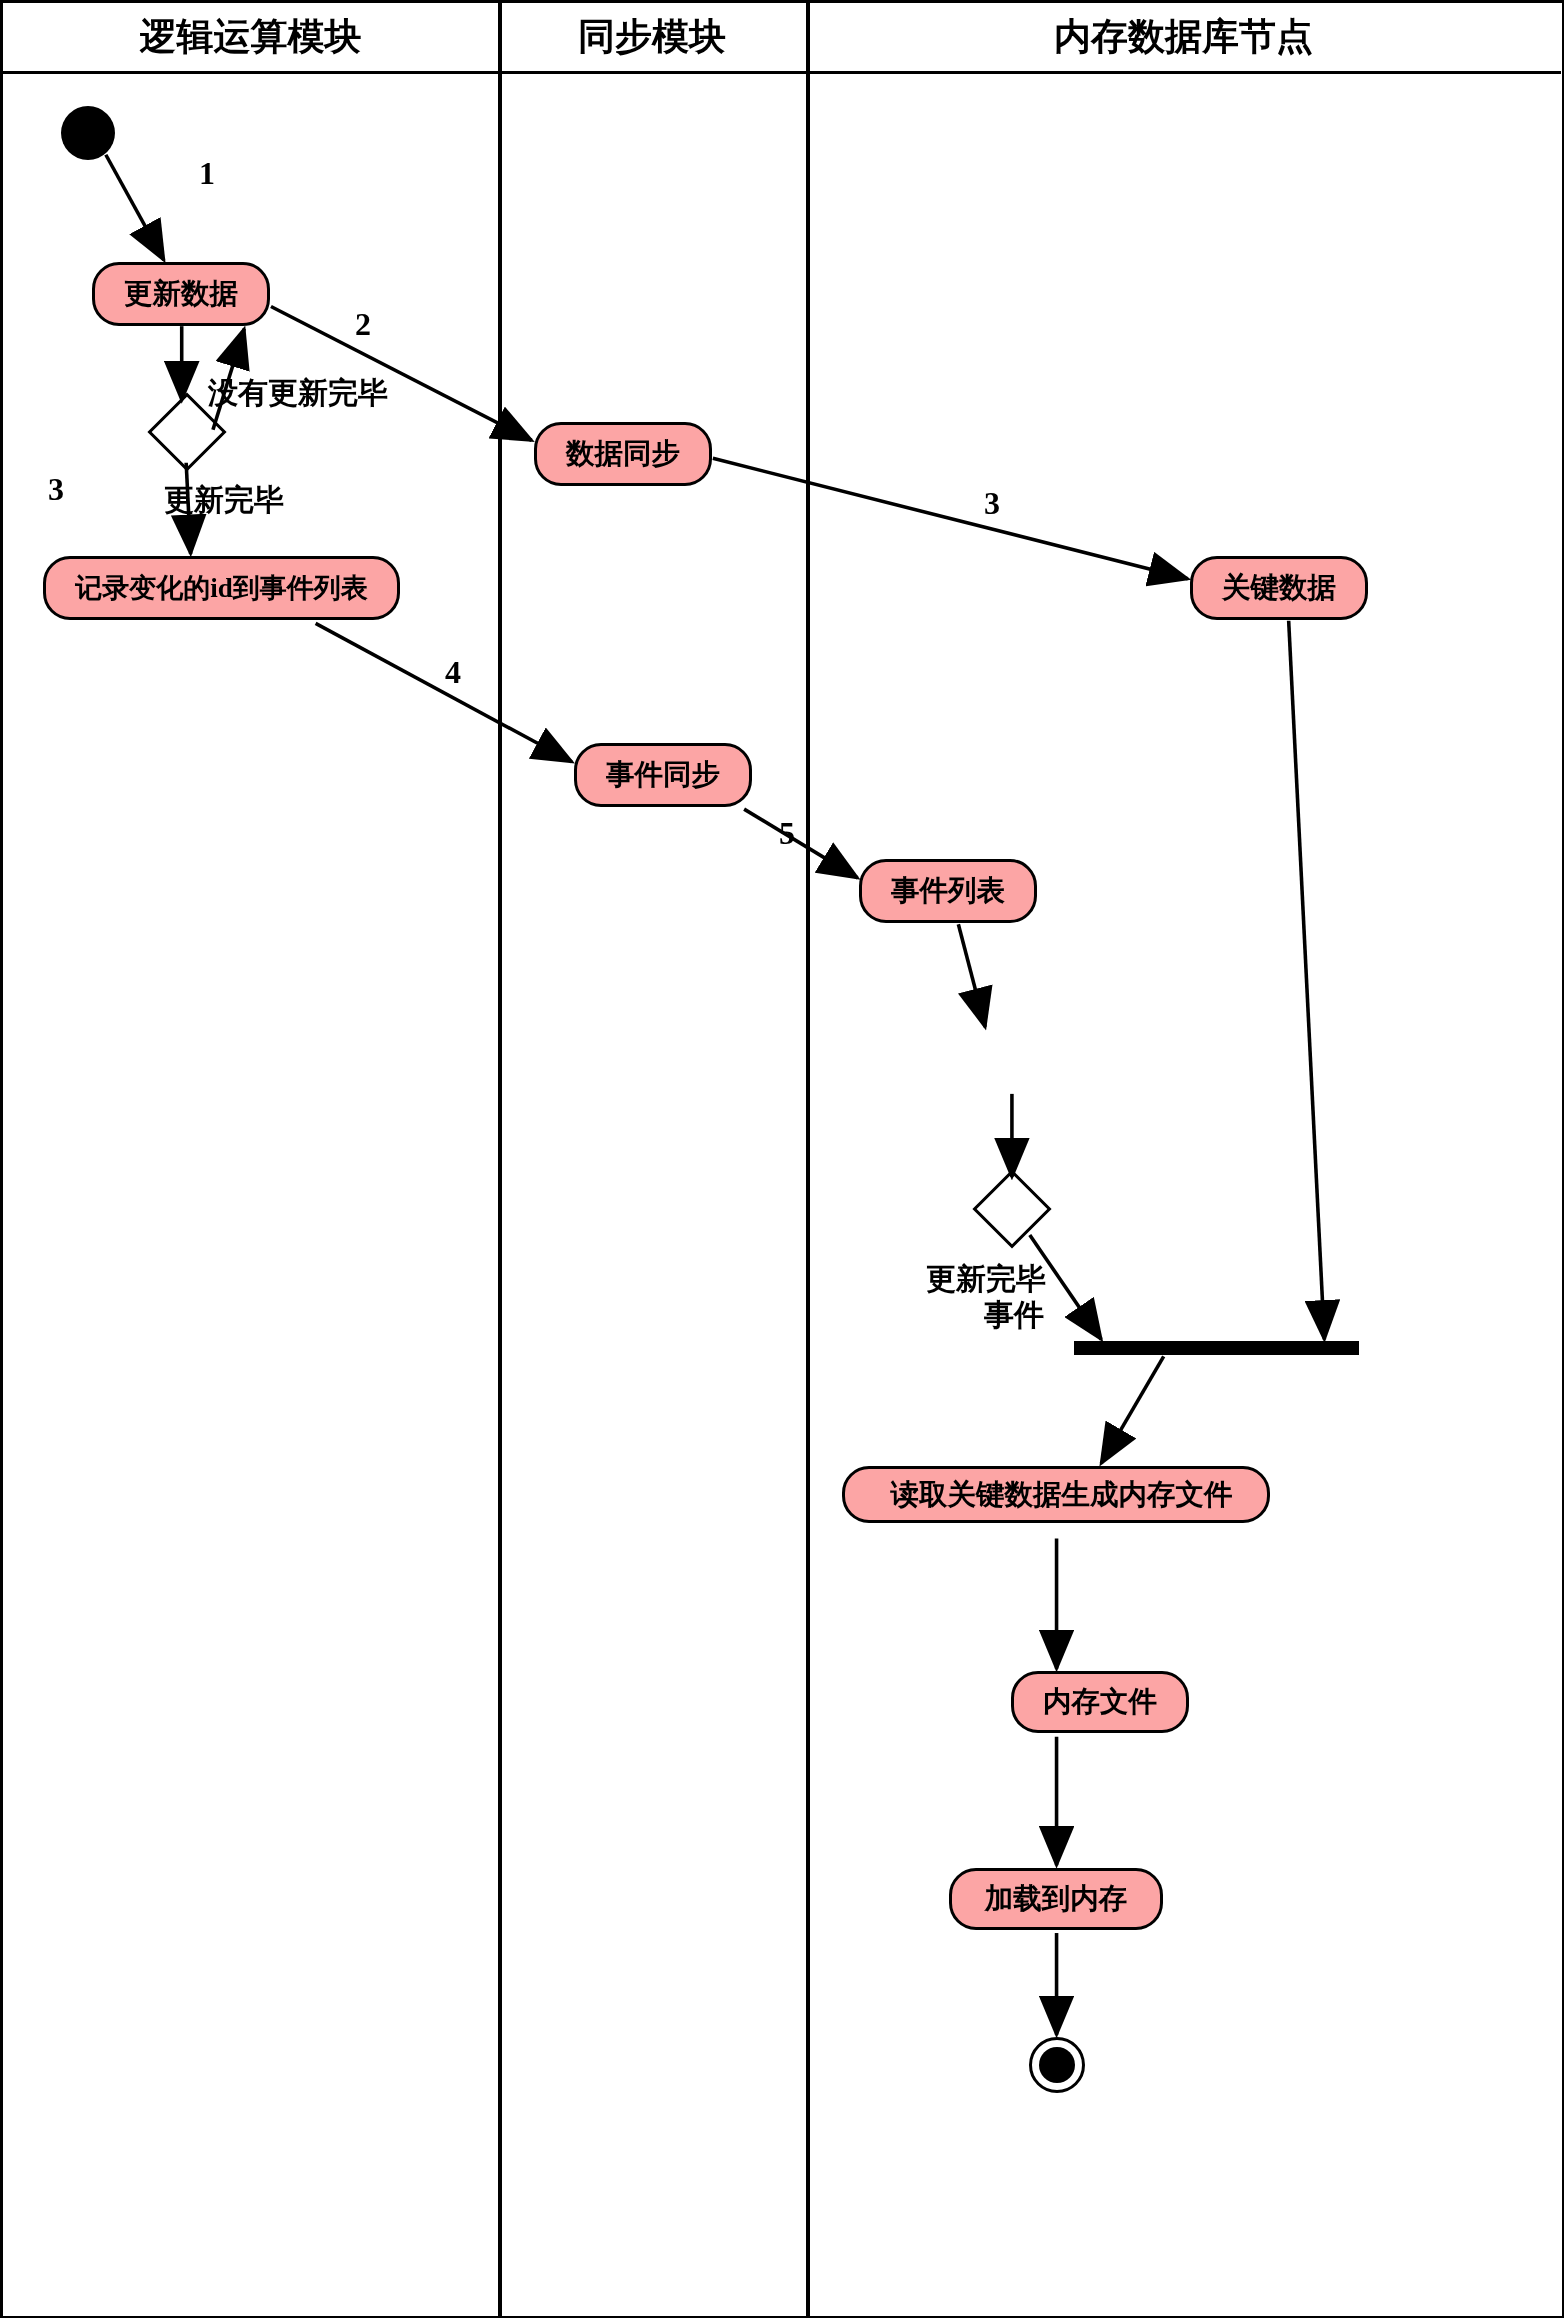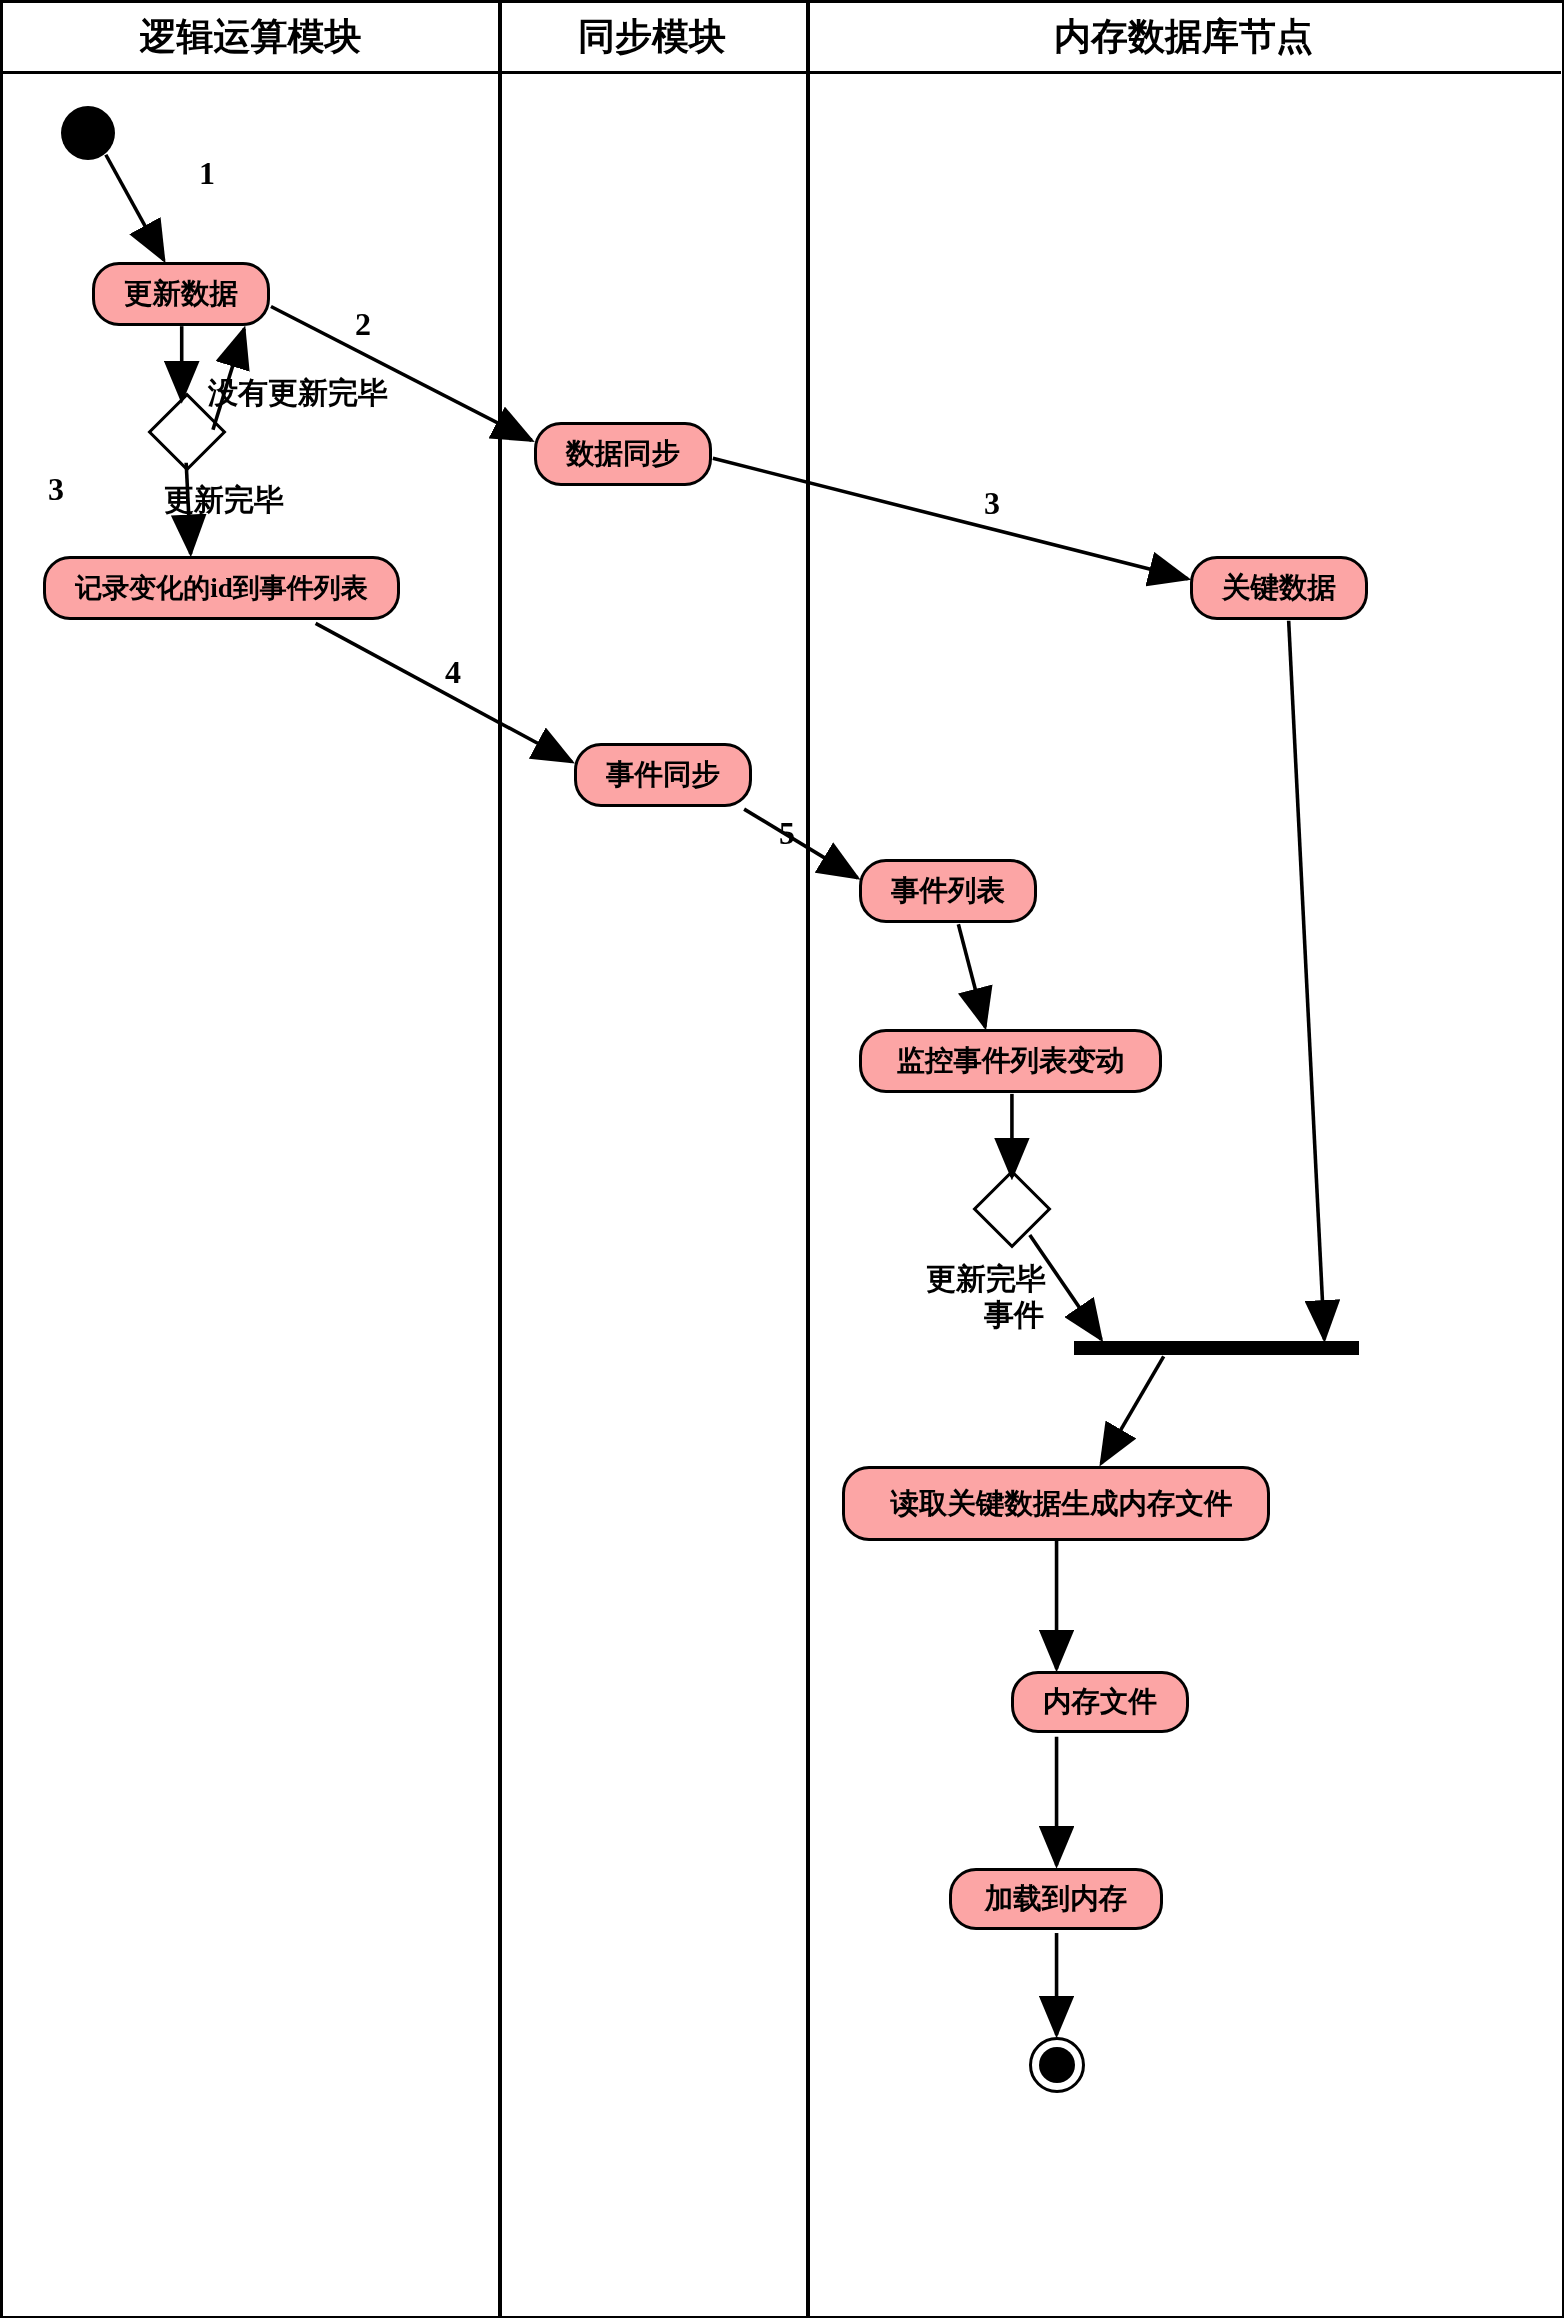--- a/index.html
+++ b/index.html
@@ -139,29 +139,26 @@
   <div class="activity" style="left:571px; top:740px; width:178px; height:64px;">
       <span>事件同步</span>
     </div>
 
   <div class="activity" style="left:1187px; top:553px; width:178px; height:64px;">
       <span>关键数据</span>
     </div>
   <div class="activity" style="left:856px; top:856px; width:178px; height:64px;text-align:center;">
       <span>事件列表</span>
     </div>
-  <div class="activity" style="left:856px; top:1026px; width:303px; height:64px;">
-      <span>监控事件列表变动</span>
-    </div>
 
   <div class="decision" style="left:981px; top:1178px;"></div>
 
   <div class="sync-bar" style="left:1071px; top:1338px; width:285px;"></div>
 
-  <div class="activity" style="left:839px; top:1463px; width:428px; height:75px;padding-left:29px;">
+  <div class="activity" style="left:839px; top:1463px; width:428px; height:57px;padding-left:29px;">
       <span>读取关键数据生成内存文件</span>
     </div>
   <div class="activity" style="left:1008px; top:1668px; width:178px; 64px;">
       <span>内存文件</span>
     </div>
   <div class="activity" style="left:946px; top:1865px; width:214px;font-family:Liberation Serif, serif; 64px;">
       <span>加载到内存</span>
     </div>
 
   <div class="final-node" style="left:1026px; top:2034px;"></div>

